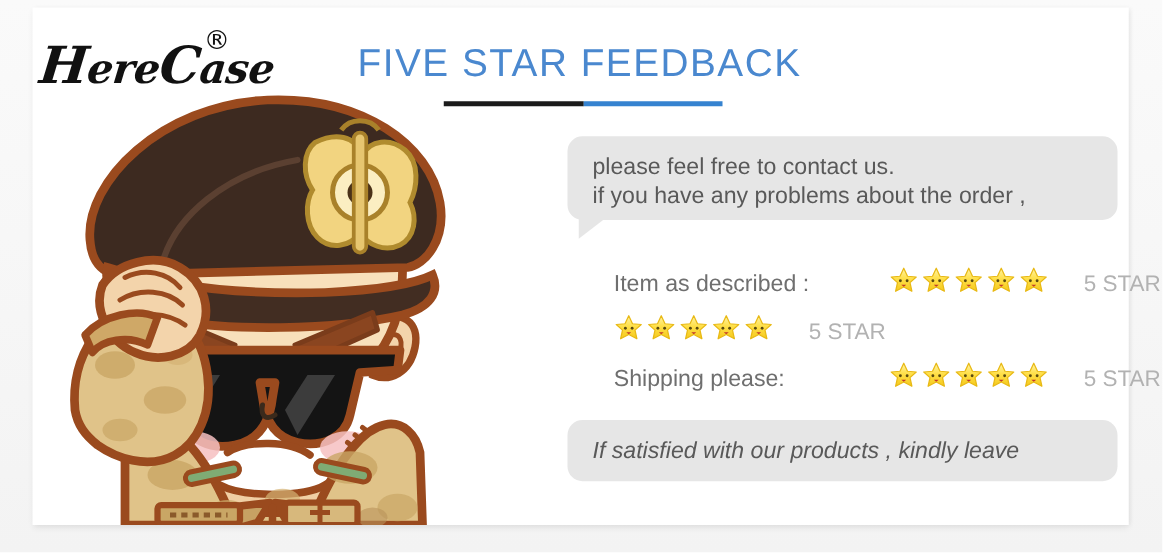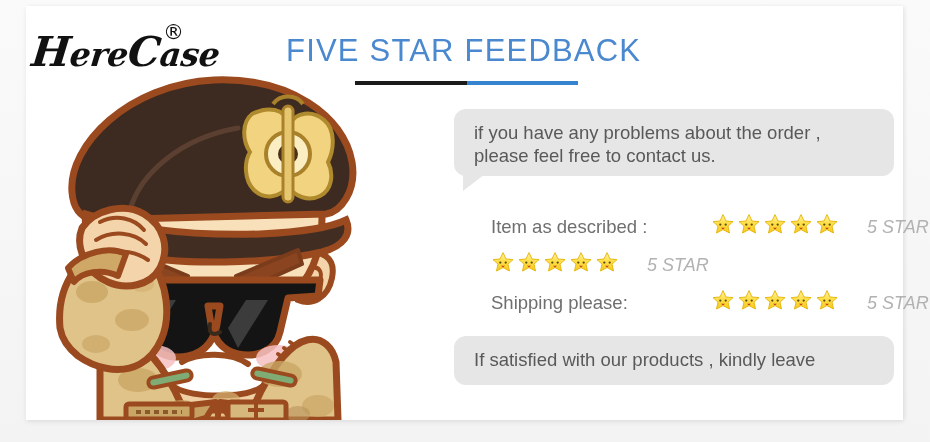--- a/index.html
+++ b/index.html
@@ -137,20 +137,21 @@
     height: 0;
     border-left: 0 solid transparent;
     border-top: 20px solid #e6e6e6;
     border-right: 26px solid transparent;
   }
   .bubble-bottom {
     left: 8px;
     top: 232px;
     width: 440px;
     height: 49px;
+    font-style: italic;
   }
   .bubble-line { display: block; }
 
   
   .ratings {
     position: absolute;
     left: 0;
     top: 104px;
     width: 448px;
     margin-left: 45px;
@@ -171,21 +172,20 @@
     width: 132px;
     display: flex;
     gap: 2px;
     align-items: center;
   }
   .rating-value {
     font-size: 18px;
     color: #b2b2b2;
     white-space: nowrap;
     padding-left: 24px;
-    font-style: italic;
   }
   .star { display: block; }
 </style>
 </head>
 <body>
 
 <div class="banner">
 
   <div class="card"></div>
 
@@ -300,22 +300,22 @@
       <g>
         <rect x="96" y="342" width="66" height="15" rx="3" fill="#c9a665" stroke="#9a4a1e" stroke-width="5"></rect>
         <path d="M106 350 L152 350" stroke="#8a5a2a" stroke-width="4" stroke-dasharray="5 4"></path>
       </g>
     </svg>
   </div>
 
   <div class="content">
 
     <div class="bubble bubble-top">
+      <span class="bubble-line">please feel free to contact us.</span>
       <span class="bubble-line">if you have any problems about the order ,</span>
-      <span class="bubble-line">please feel free to contact us.</span>
       <span class="tail"></span>
     </div>
 
     <div class="ratings">
 
       <div class="rating-row">
         <div class="rating-label">Item as described :</div>
         <div class="rating-stars">
           <span class="star"><svg width="24" height="24" viewBox="0 0 24 24">
                 <path d="M12 1.6 L15 8 L22 8.6 L17 13.1 L18.5 20 L12 16.6 L5.5 20 L7 13.1 L2 8.6 L9 8 Z" fill="url(#starGrad)" stroke="#e8b915" stroke-width="1" stroke-linejoin="round"></path>

